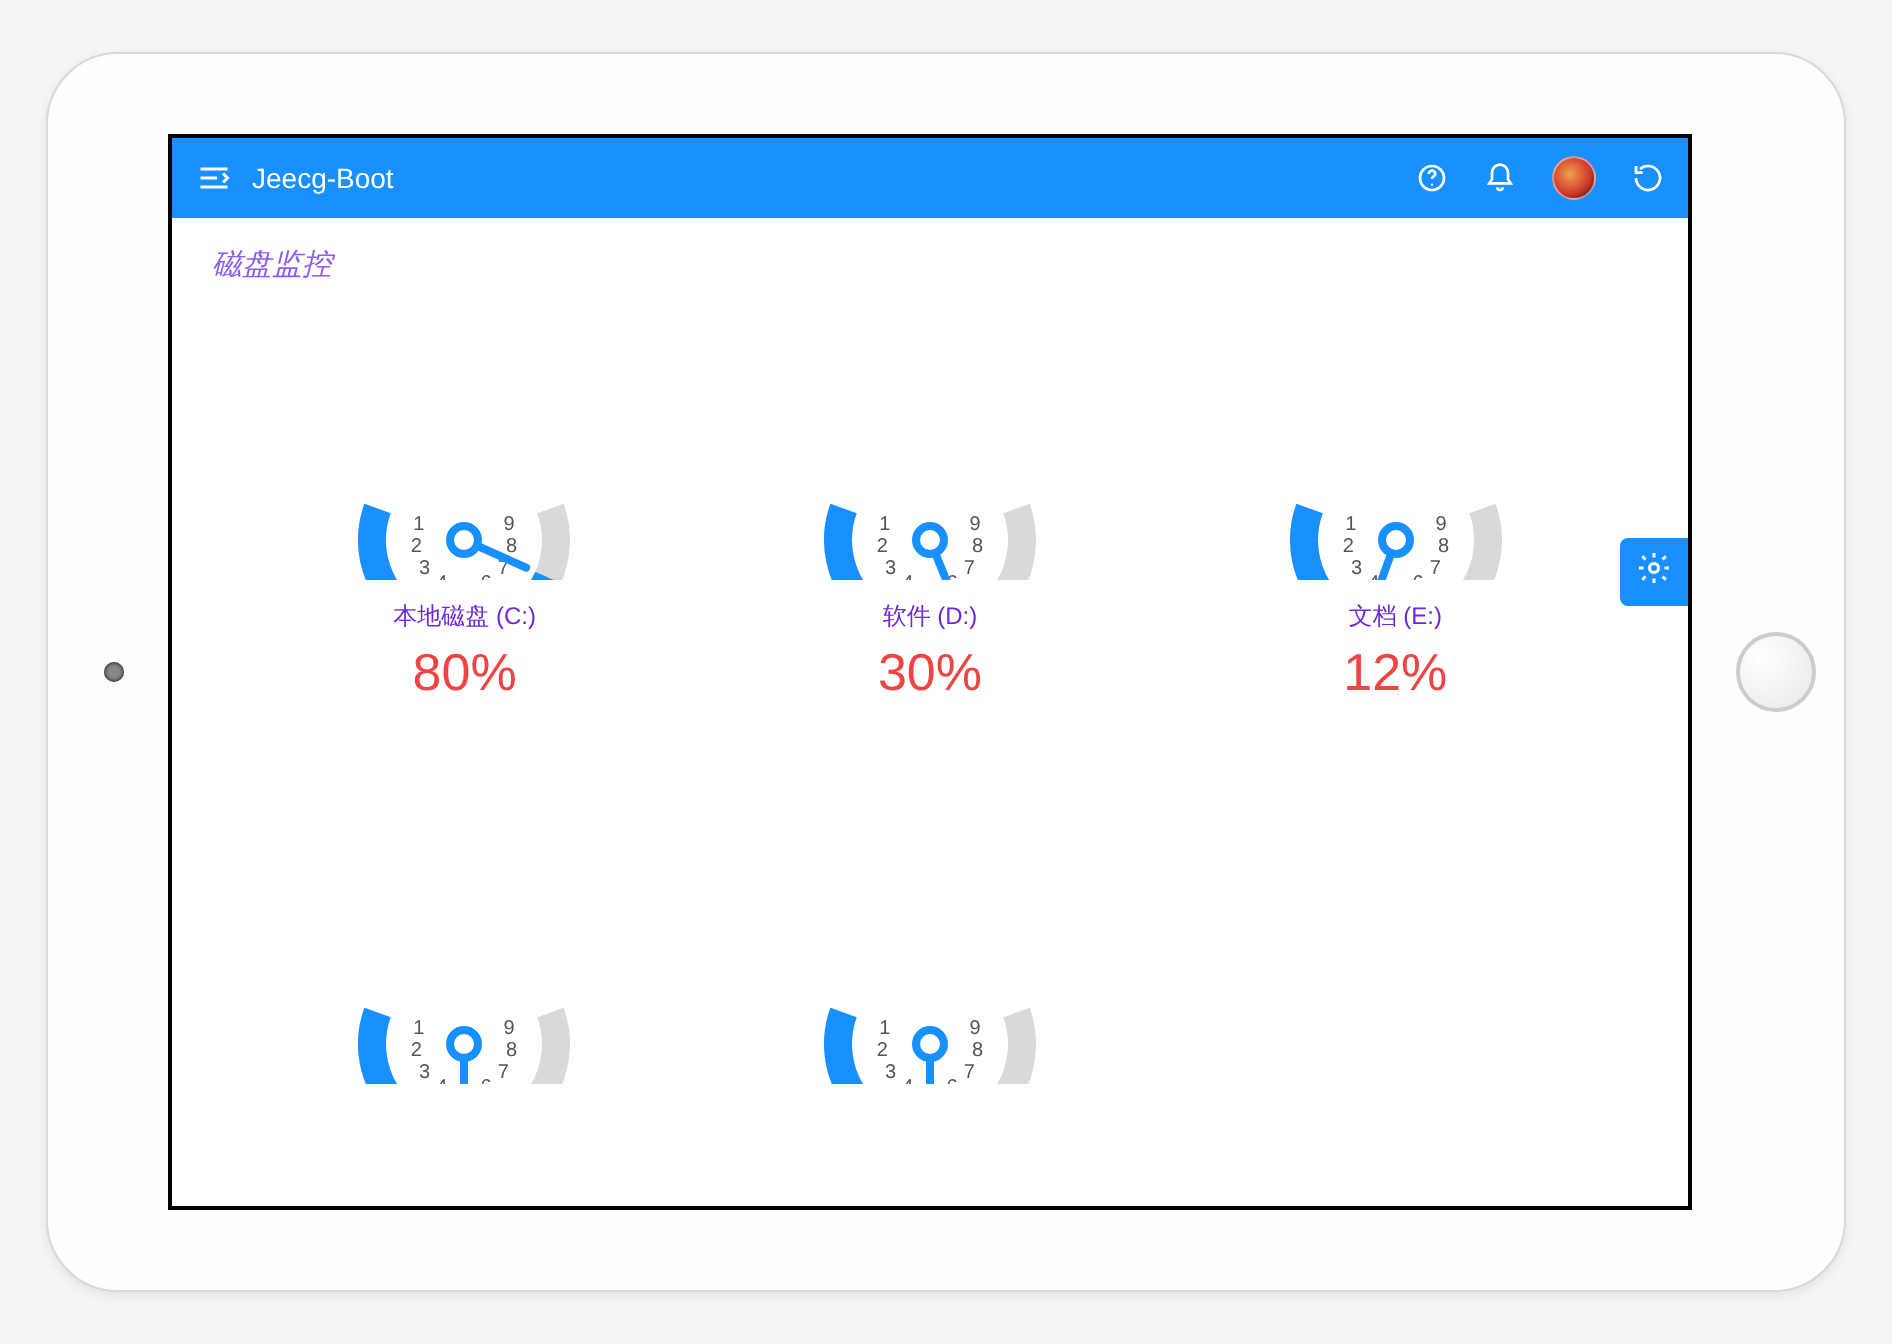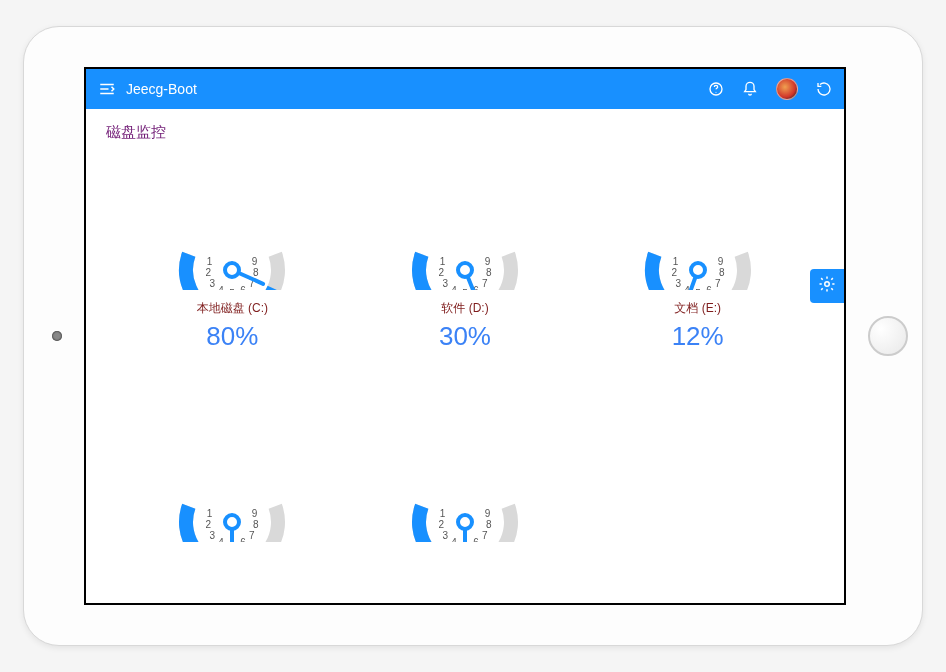--- a/index.html
+++ b/index.html
@@ -68,46 +68,47 @@
   background: radial-gradient(circle at 40% 40%, #f0a050, #d0352a 60%, #222 90%);
   border: 1px solid rgba(255,255,255,0.5);
 }
 .card {
   margin: 0;
   background: #fff;
 }
 .card-title {
   padding: 14px 20px 8px 20px;
   font-size: 15px;
-  color: #701a75;
+  color: #8b5cf6;
   font-weight: 500;
+  font-style: italic;
 }
 .gauge-grid {
   display: grid;
   grid-template-columns: repeat(3, 1fr);
   justify-items: center;
   row-gap: 110px;
   padding: 60px 30px 30px 30px;
 }
 .gauge {
   display: flex;
   flex-direction: column;
   align-items: center;
   width: 180px;
 }
 .gauge svg { display: block; }
 .gauge-label {
   margin-top: 10px;
   font-size: 12px;
-  color: #7f1d1d;
+  color: #6d28d9;
 }
 .gauge-value {
   margin-top: 4px;
   font-size: 26px;
-  color: #3b82f6;
+  color: #ef4444;
   font-weight: 400;
 }
 .settings-fab {
   position: absolute;
   right: 0;
   top: 200px;
   width: 34px;
   height: 34px;
   background: #1890ff;
   display: flex;

